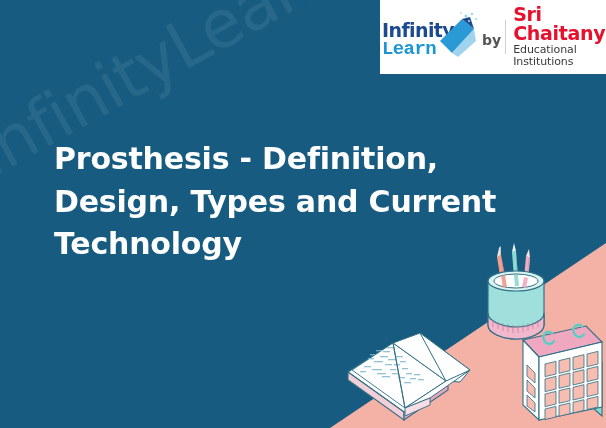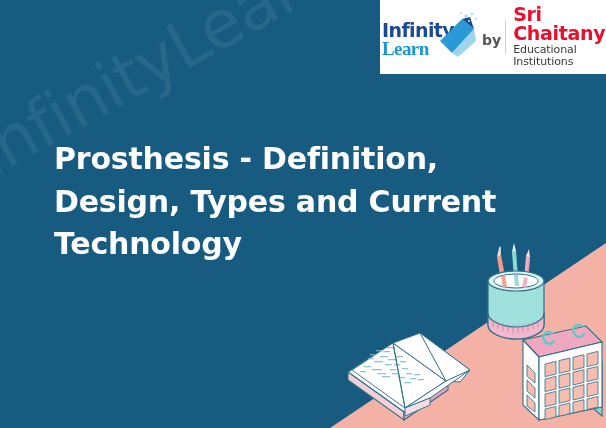--- a/index.html
+++ b/index.html
@@ -83,21 +83,21 @@
     font-family: "DejaVu Sans", sans-serif;
   }
   .il-word-bot {
     position: absolute;
     left: 2px;
     top: 29px;
     font-size: 19px;
     font-weight: bold;
     color: #1b96d4;
     letter-spacing: -0.6px;
-    font-family: Liberation Serif, serif;
+    font-family: Liberation Mono, monospace;
   }
   .il-swoosh {
     position: absolute;
     left: 56px;
     top: 2px;
     width: 44px;
     height: 48px;
   }
   .logo-by {
     flex: 0 0 auto;

